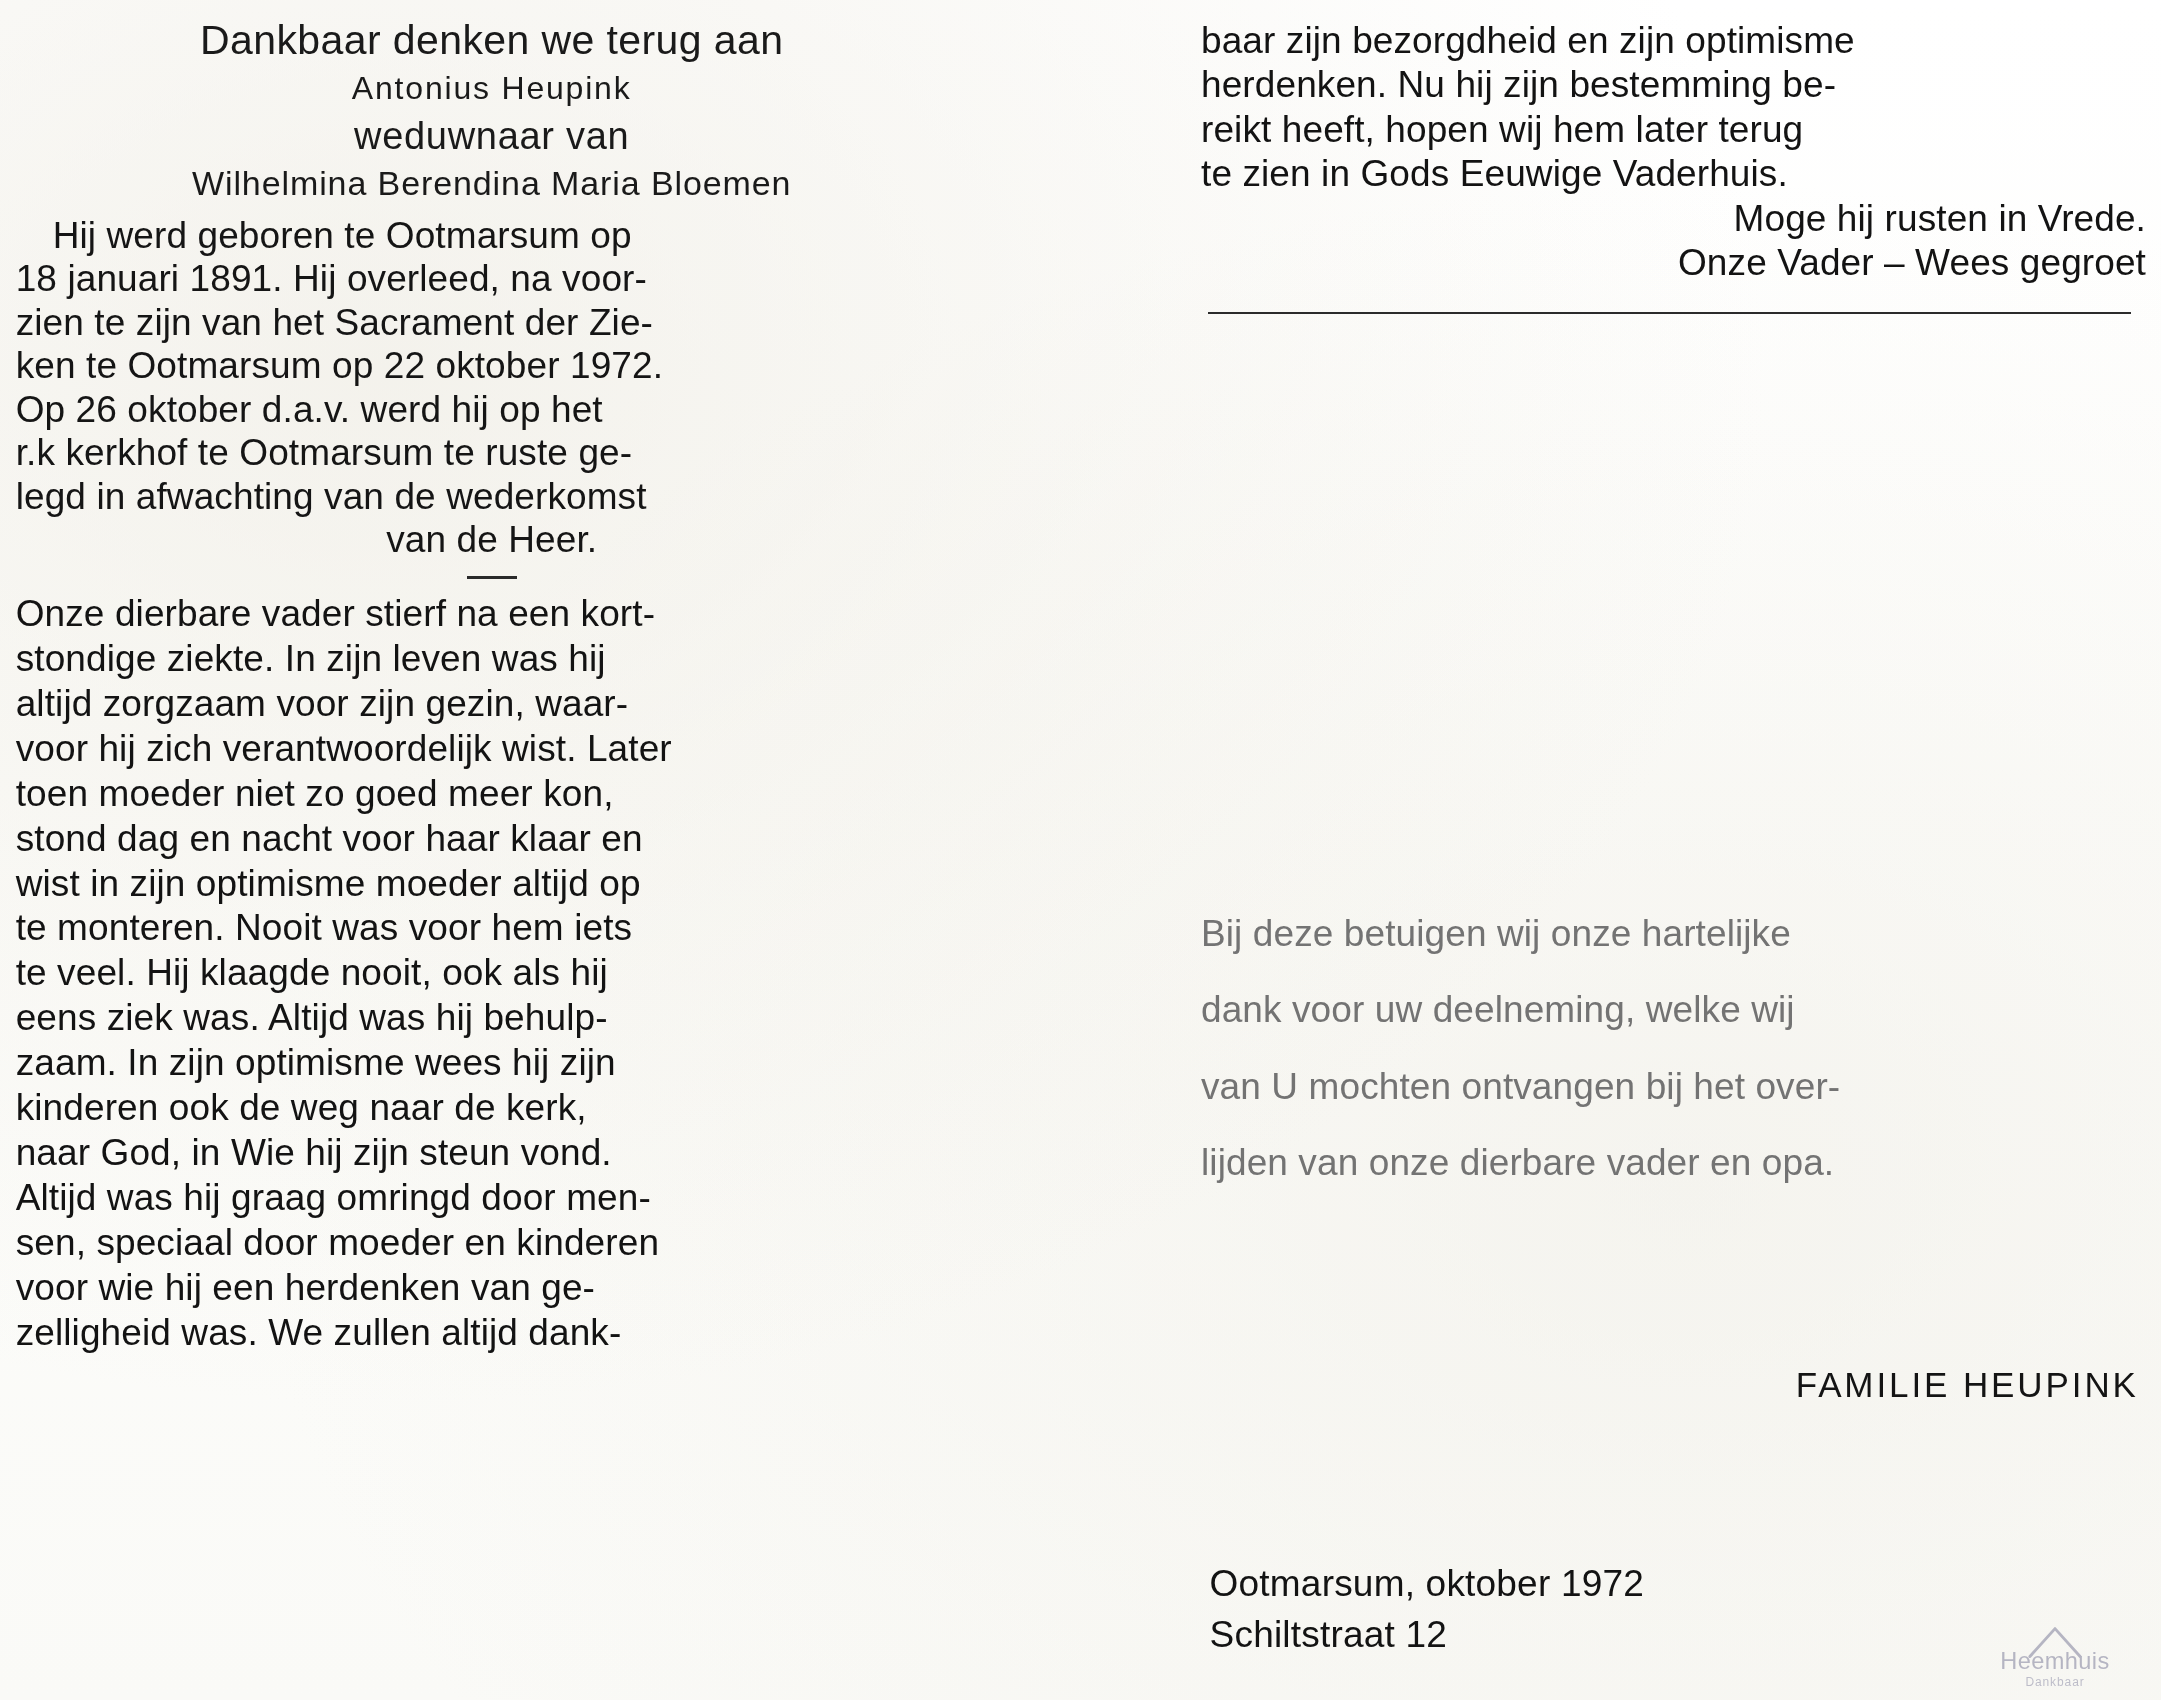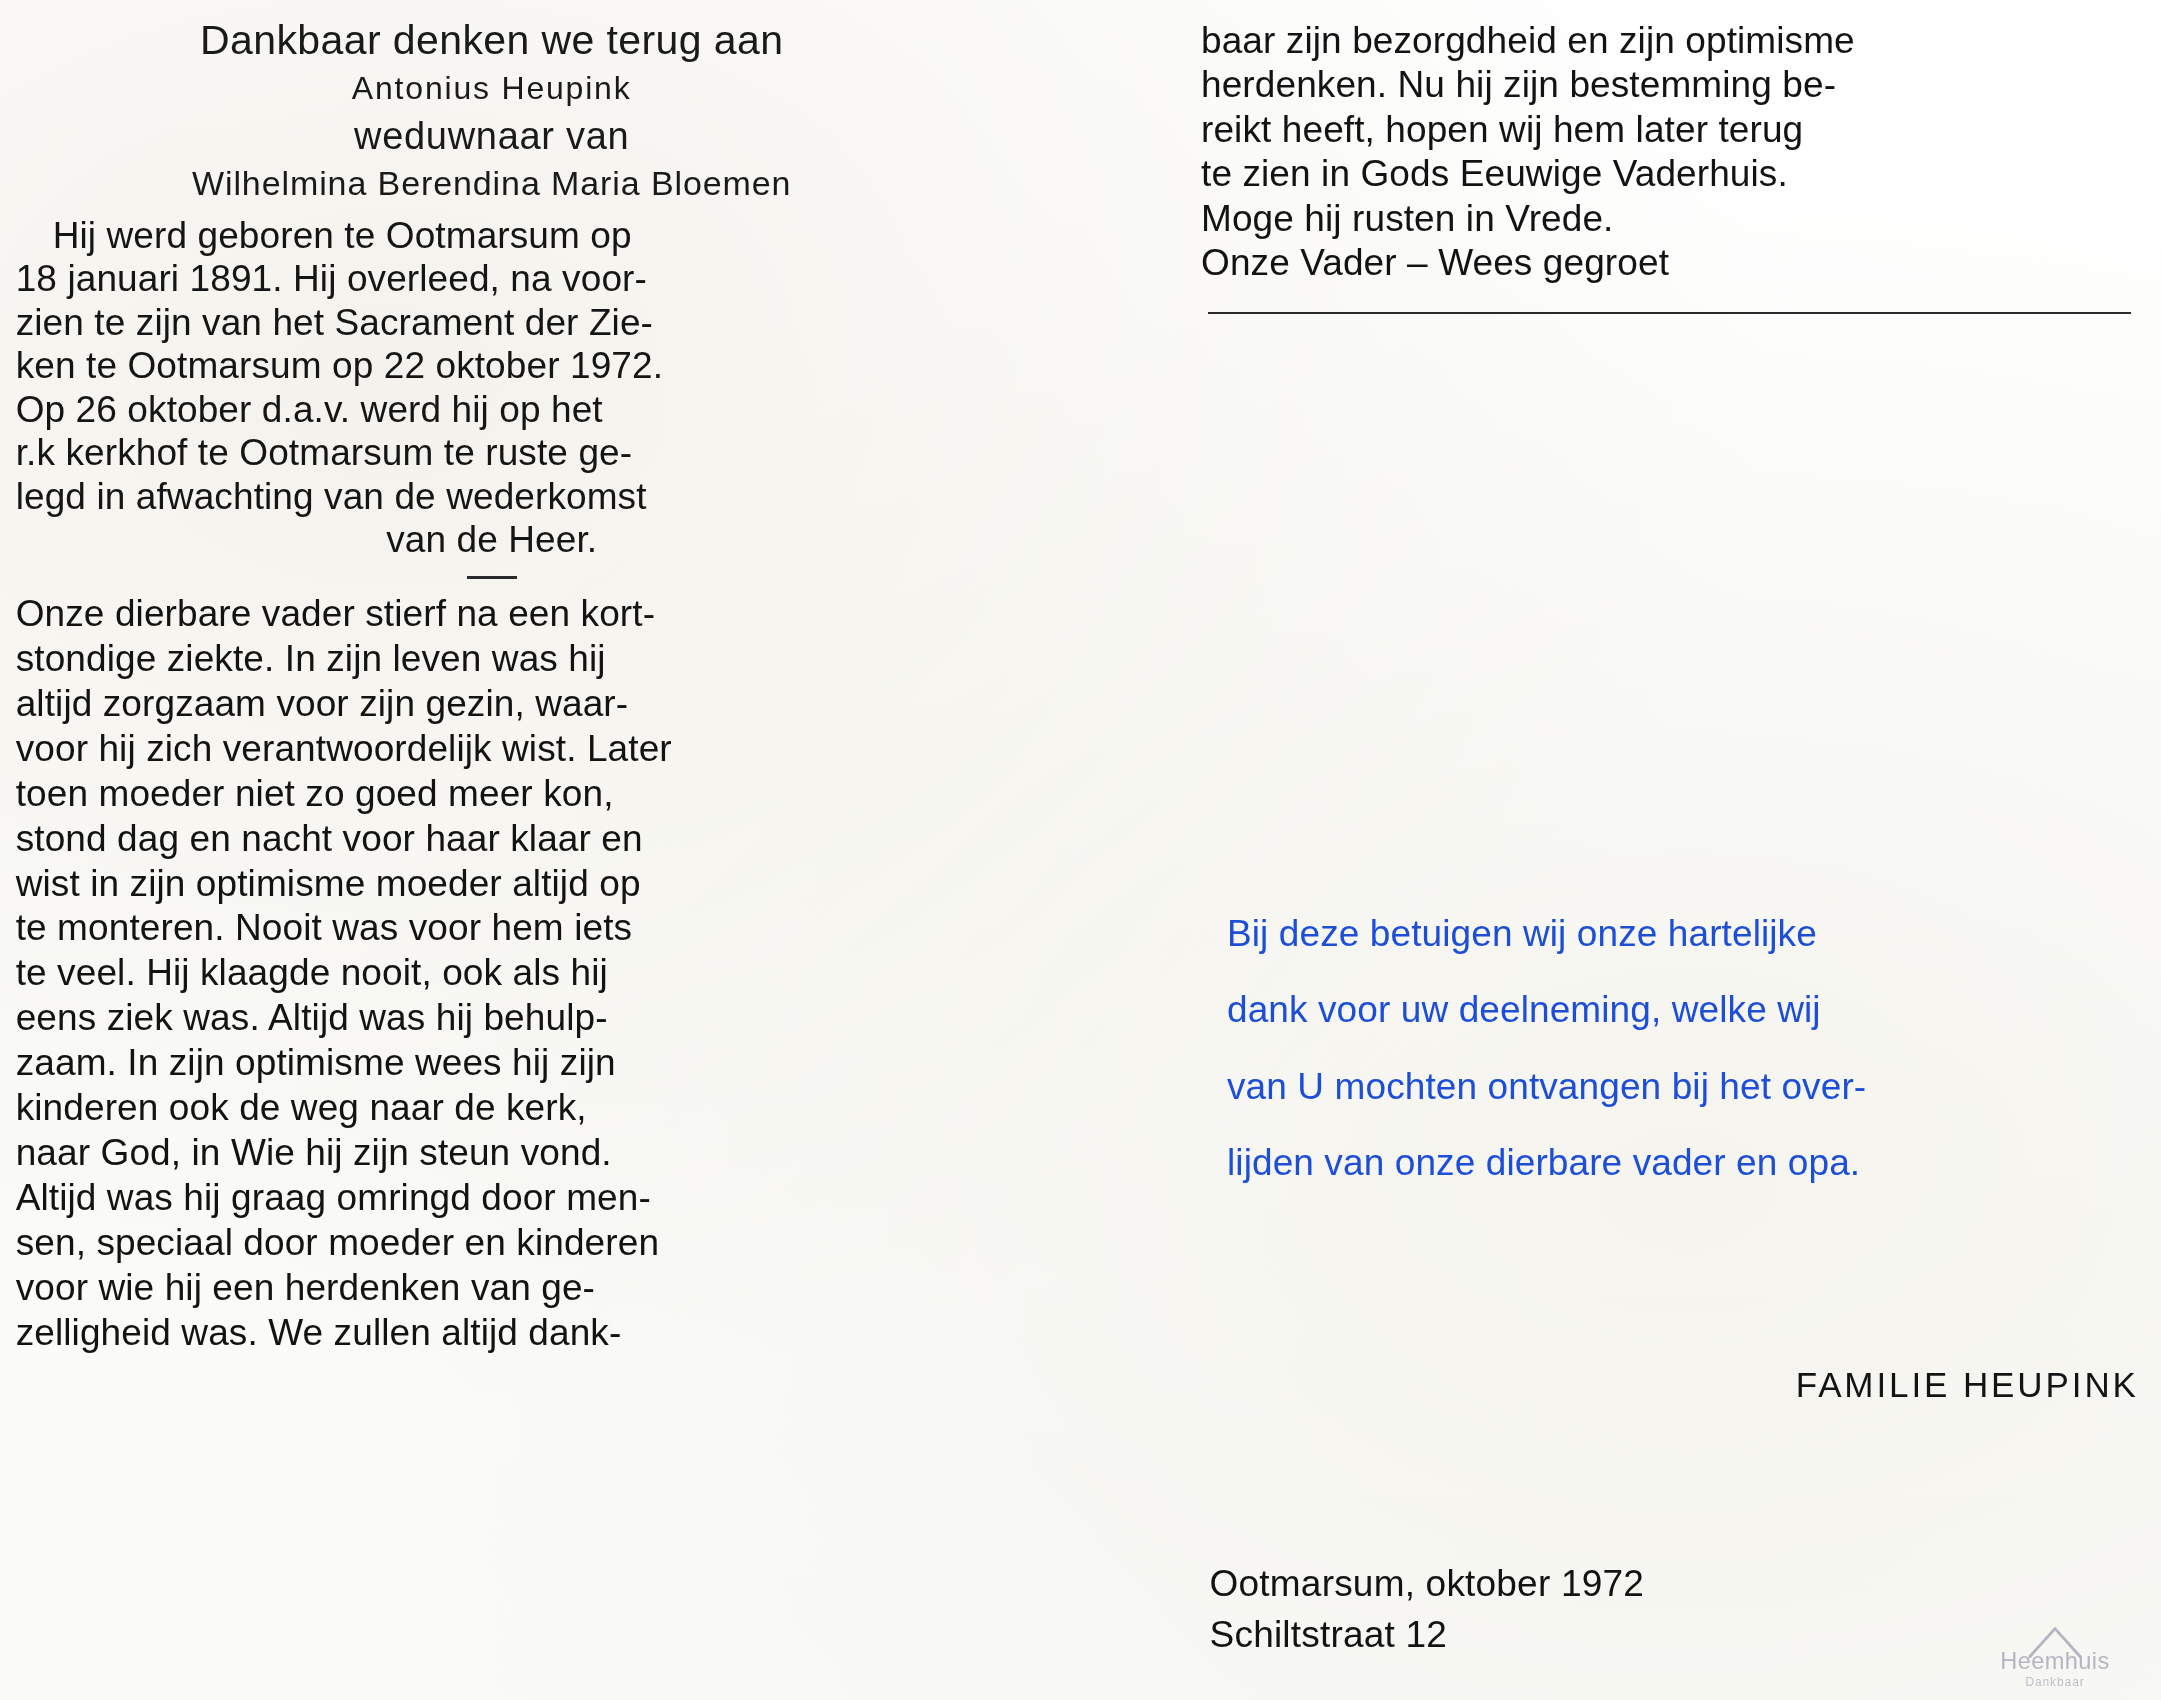--- a/index.html
+++ b/index.html
@@ -127,38 +127,38 @@
   }
 
   .closing-block {
     font-size: 37px;
     line-height: 1.205;
     letter-spacing: 0.1px;
     color: #131313;
   }
 
   .closing-block .ln { white-space: nowrap; display: block; }
-  .closing-block .ln.center { text-align: left; }
+  .closing-block .ln.center { text-align: right; }
 
   .full-rule {
     width: 923px;
     height: 2.1px;
     background: #2b2b2b;
     margin: 26px 0 0 7.2px;
   }
 
   .thanks-block {
     position: absolute;
     top: 877px;
-    left: 26px;
+    left: 0;
     width: 930px;
     font-size: 37px;
     line-height: 2.07;
     letter-spacing: 0.1px;
-    color: #1d4ed8;
+    color: #737373;
   }
 
   .thanks-block .ln { white-space: nowrap; display: block; }
 
   .family-sign {
     position: absolute;
     top: 1346px;
     left: 0;
     width: 945px;
     text-align: right;

